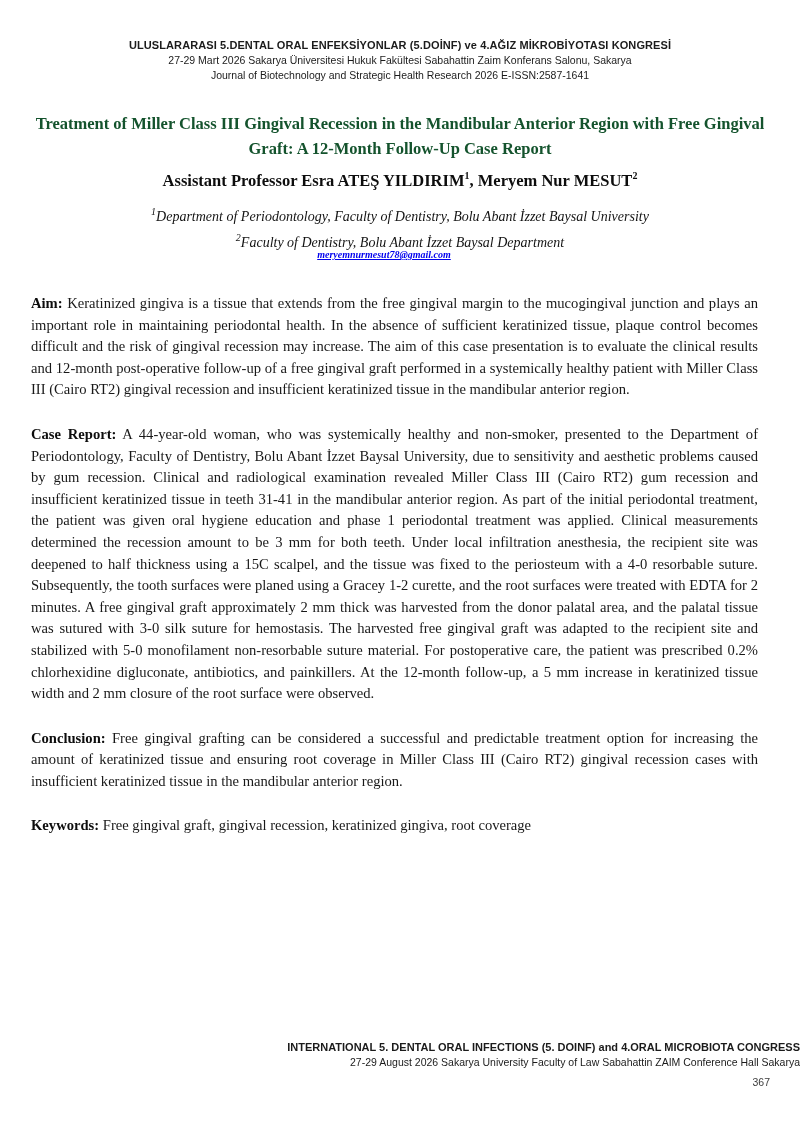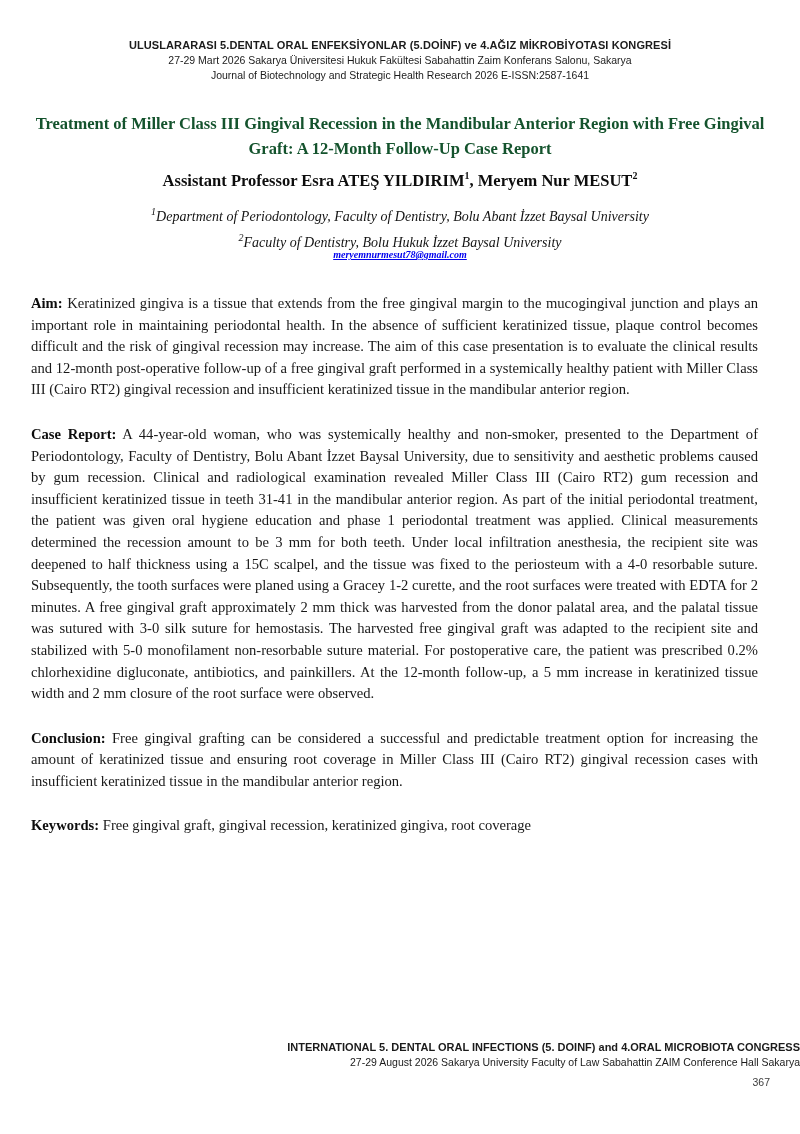--- a/index.html
+++ b/index.html
@@ -35,21 +35,21 @@
     font-size:16.5px;line-height:25px;color:#0d0d0d;
   }
   .authors-line sup,.affil sup{font-size:10px;}
   
   .affiliations{
     position:absolute;top:201px;left:30px;width:740px;
     text-align:center;font-style:italic;
     font-size:14px;line-height:21px;color:#141414;
   }
   .email-row{
-    position:absolute;top:244px;left:30px;width:740px;
+    position:absolute;top:244px;left:14px;width:740px;
     text-align:center;
   }
   .email-link{
     font-size:10px;font-weight:bold;font-style:italic;
     color:#0000EE;text-decoration:underline;
   }
   
   .abstract-body{
     position:absolute;top:293px;left:31px;width:739px;
     font-size:14.6px;line-height:21.6px;
@@ -85,21 +85,21 @@
   </div>
 
   <div class="title-block">Treatment of Miller Class III Gingival Recession in the Mandibular Anterior Region with Free Gingival Graft: A 12-Month Follow-Up Case Report</div>
 
   <div class="authors-line">
     <span>Assistant Professor Esra ATEŞ YILDIRIM</span><sup>1</sup><span>, Meryem Nur MESUT</span><sup>2</sup>
   </div>
 
   <div class="affiliations">
     <div class="affil"><sup>1</sup><span>Department of Periodontology, Faculty of Dentistry, Bolu Abant İzzet Baysal University</span></div>
-    <div class="affil"><sup>2</sup><span>Faculty of Dentistry, Bolu Hukuk İzzet Baysal University</span></div>
+    <div class="affil"><sup>2</sup><span>Faculty of Dentistry, Bolu Abant İzzet Baysal Department</span></div>
   </div>
 
   <div class="email-row">
     <a class="email-link" href="#">meryemnurmesut78@gmail.com</a>
   </div>
 
   <div class="abstract-body">
     <p><b>Aim:</b> <span>Keratinized gingiva is a tissue that extends from the free gingival margin to the mucogingival junction and plays an important role in maintaining periodontal health. In the absence of sufficient keratinized tissue, plaque control becomes difficult and the risk of gingival recession may increase. The aim of this case presentation is to evaluate the clinical results and 12-month post-operative follow-up of a free gingival graft performed in a systemically healthy patient with Miller Class III (Cairo RT2) gingival recession and insufficient keratinized tissue in the mandibular anterior region.</span></p>
     <p><b>Case Report:</b> <span>A 44-year-old woman, who was systemically healthy and non-smoker, presented to the Department of Periodontology, Faculty of Dentistry, Bolu Abant İzzet Baysal University, due to sensitivity and aesthetic problems caused by gum recession. Clinical and radiological examination revealed Miller Class III (Cairo RT2) gum recession and insufficient keratinized tissue in teeth 31-41 in the mandibular anterior region. As part of the initial periodontal treatment, the patient was given oral hygiene education and phase 1 periodontal treatment was applied. Clinical measurements determined the recession amount to be 3 mm for both teeth. Under local infiltration anesthesia, the recipient site was deepened to half thickness using a 15C scalpel, and the tissue was fixed to the periosteum with a 4-0 resorbable suture. Subsequently, the tooth surfaces were planed using a Gracey 1-2 curette, and the root surfaces were treated with EDTA for 2 minutes. A free gingival graft approximately 2 mm thick was harvested from the donor palatal area, and the palatal tissue was sutured with 3-0 silk suture for hemostasis. The harvested free gingival graft was adapted to the recipient site and stabilized with 5-0 monofilament non-resorbable suture material. For postoperative care, the patient was prescribed 0.2% chlorhexidine digluconate, antibiotics, and painkillers. At the 12-month follow-up, a 5 mm increase in keratinized tissue width and 2 mm closure of the root surface were observed.</span></p>
     <p><b>Conclusion:</b> <span>Free gingival grafting can be considered a successful and predictable treatment option for increasing the amount of keratinized tissue and ensuring root coverage in Miller Class III (Cairo RT2) gingival recession cases with insufficient keratinized tissue in the mandibular anterior region.</span></p>

